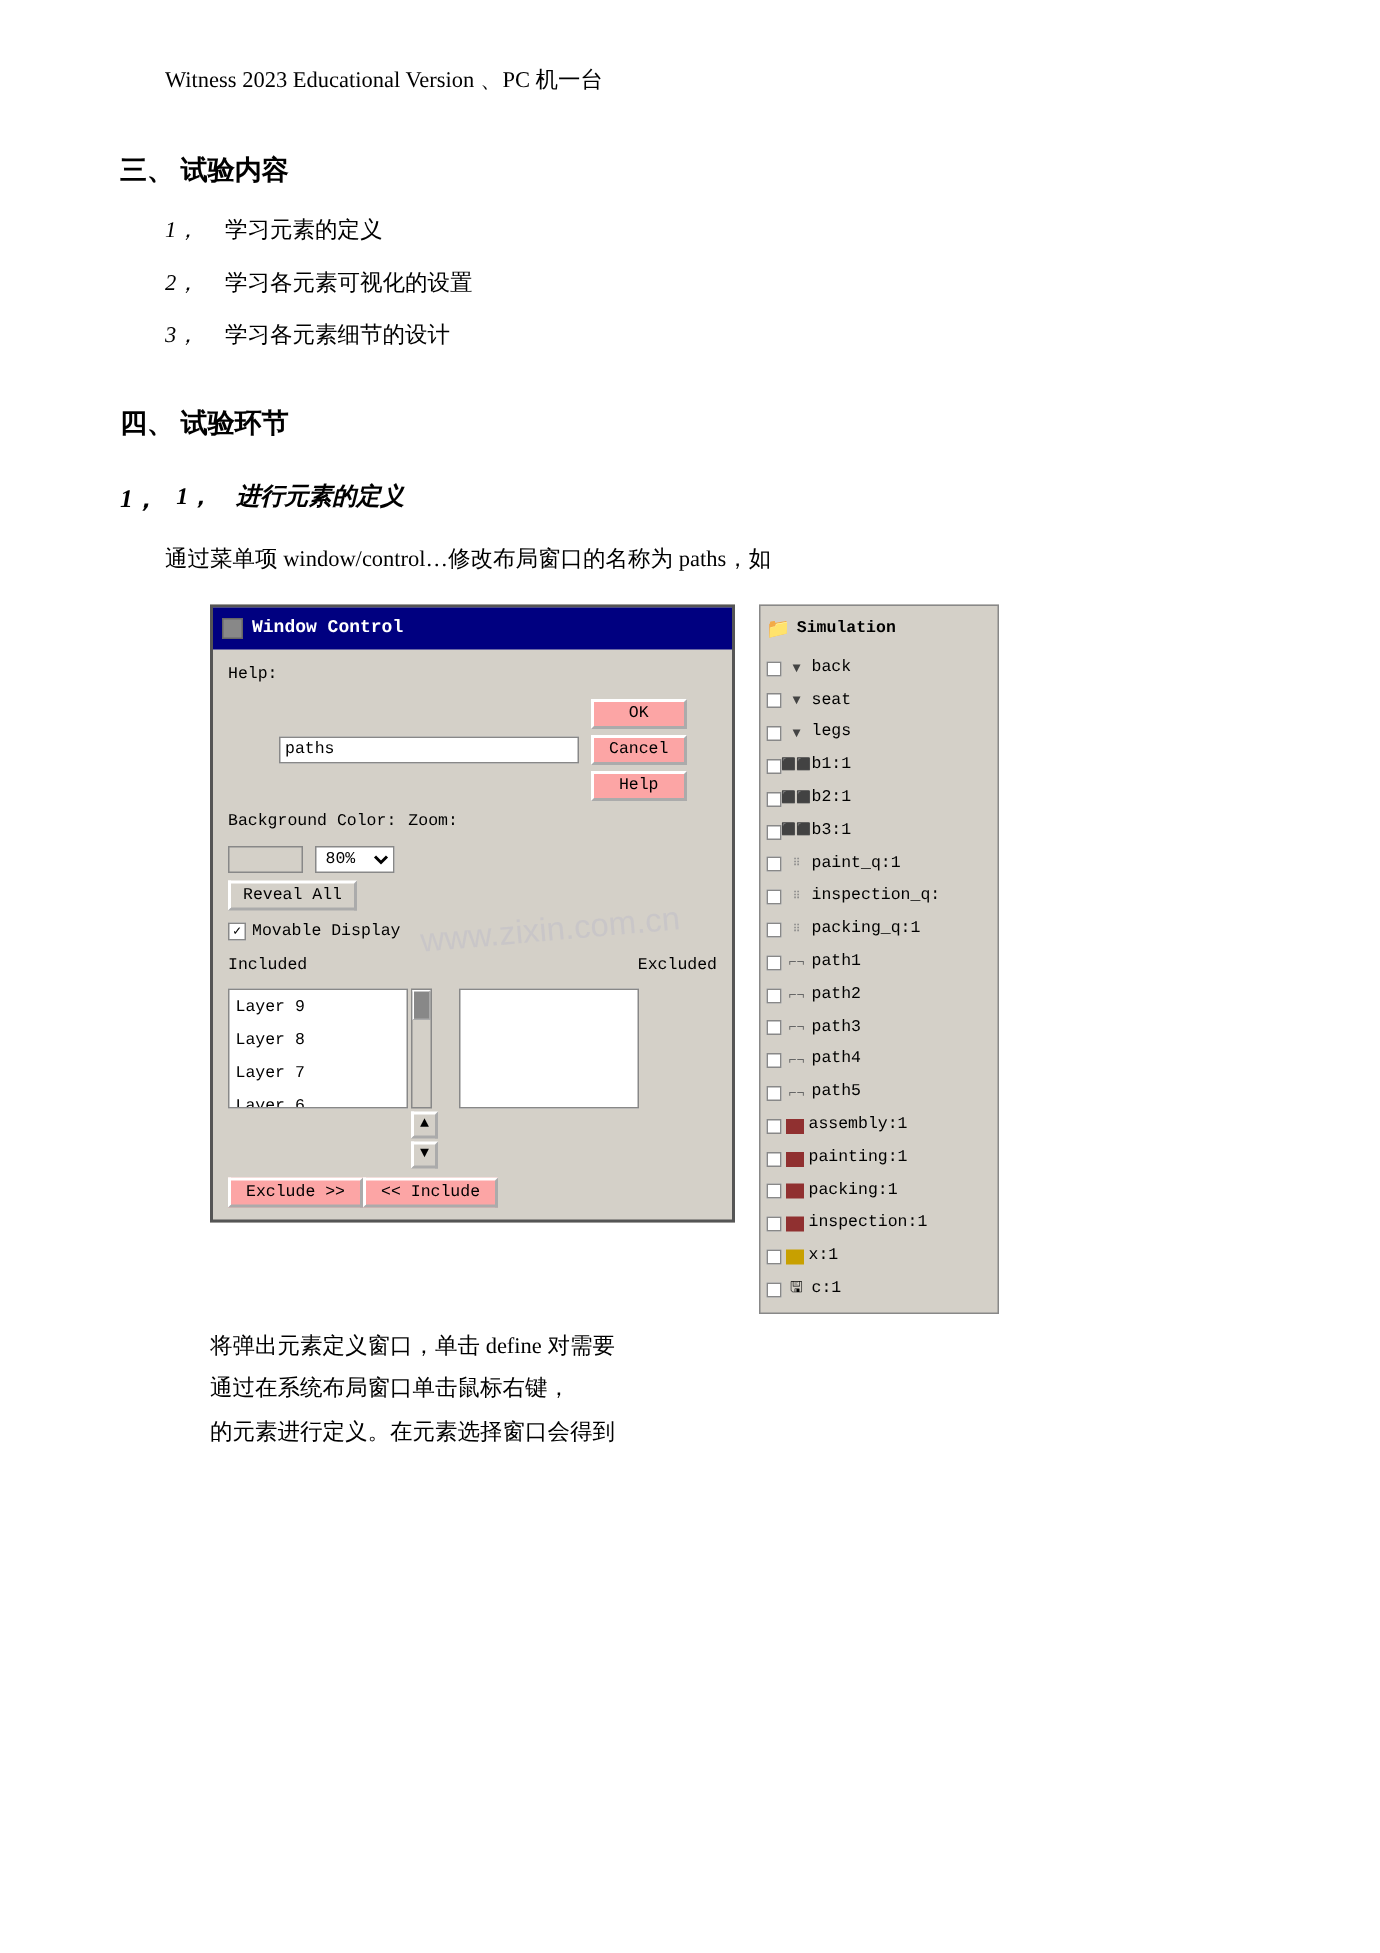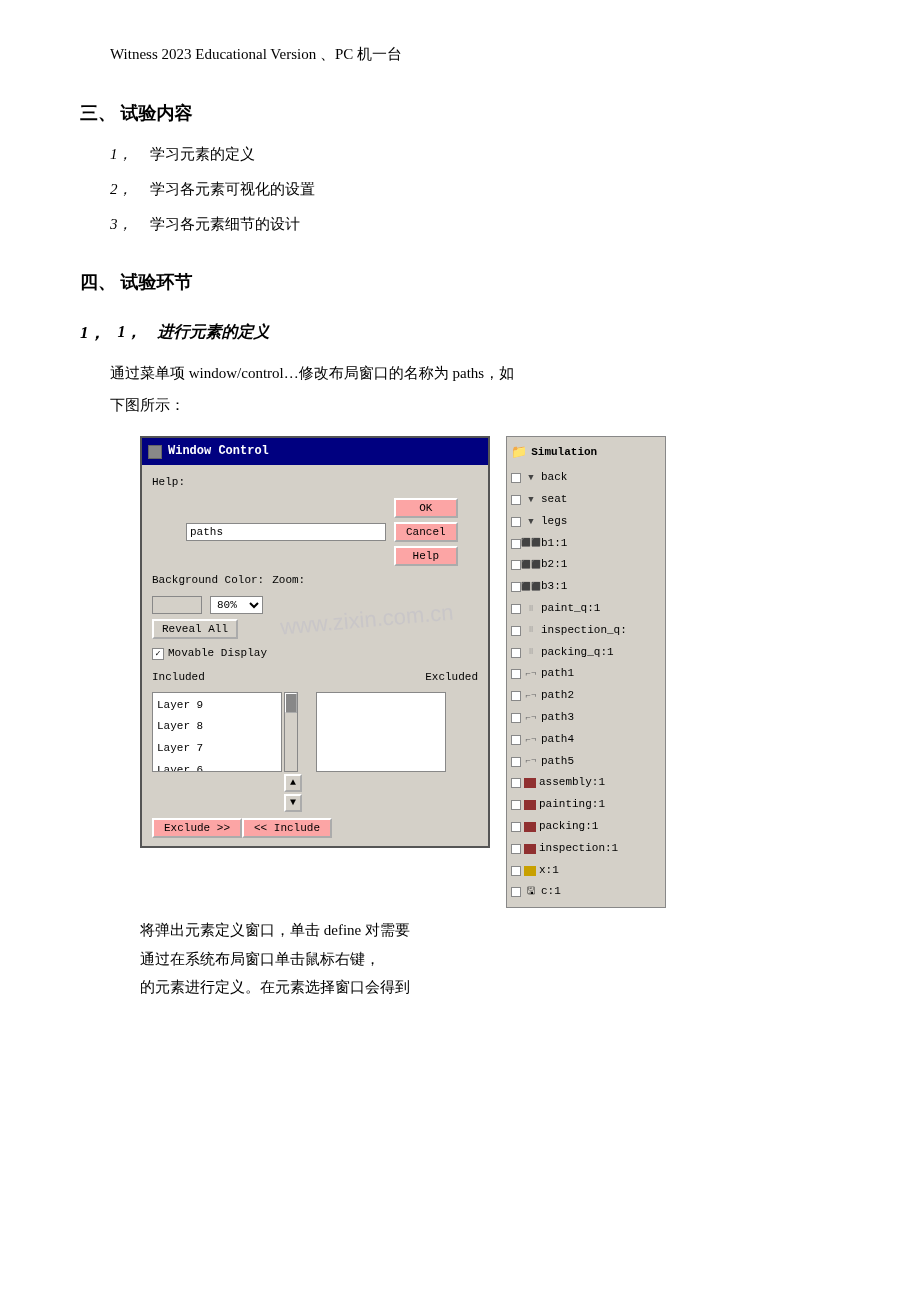--- a/index.html
+++ b/index.html
@@ -159,21 +159,21 @@
       margin-bottom: 4px;
     }
     .wc-listbox-area {
       display: flex;
       gap: 4px;
       margin-bottom: 6px;
     }
     .wc-listbox {
       background: #fff;
       border: 1px solid #888;
-      width: 130px;
+      width: 120px;
       height: 80px;
       font-size: 11px;
       font-family: "Courier New", monospace;
       overflow: hidden;
       padding: 2px;
     }
     .wc-listbox-item {
       padding: 1px 2px;
       font-size: 11px;
     }
@@ -301,21 +301,20 @@
     <span>学习各元素细节的设计</span>
   </div>
 
   <div class="section-heading">四、 试验环节</div>
   <div class="sub-heading" style="display:flex; gap:12px; font-weight:bold; font-style:italic;">
     <span>1，</span>
     <span style="font-size:16px;">1，　进行元素的定义</span>
   </div>
 
   <div class="inline-body-text">通过菜单项 window/control…修改布局窗口的名称为 paths，如</div>
-  <div class="inline-body-text">下图所示：</div>
 
   <div class="dialog-area">
 
     <div class="window-control">
       <div class="wc-titlebar">
         <span class="wc-titlebar-icon"></span>
         <span>Window Control</span>
       </div>
       <div class="wc-body">
 

